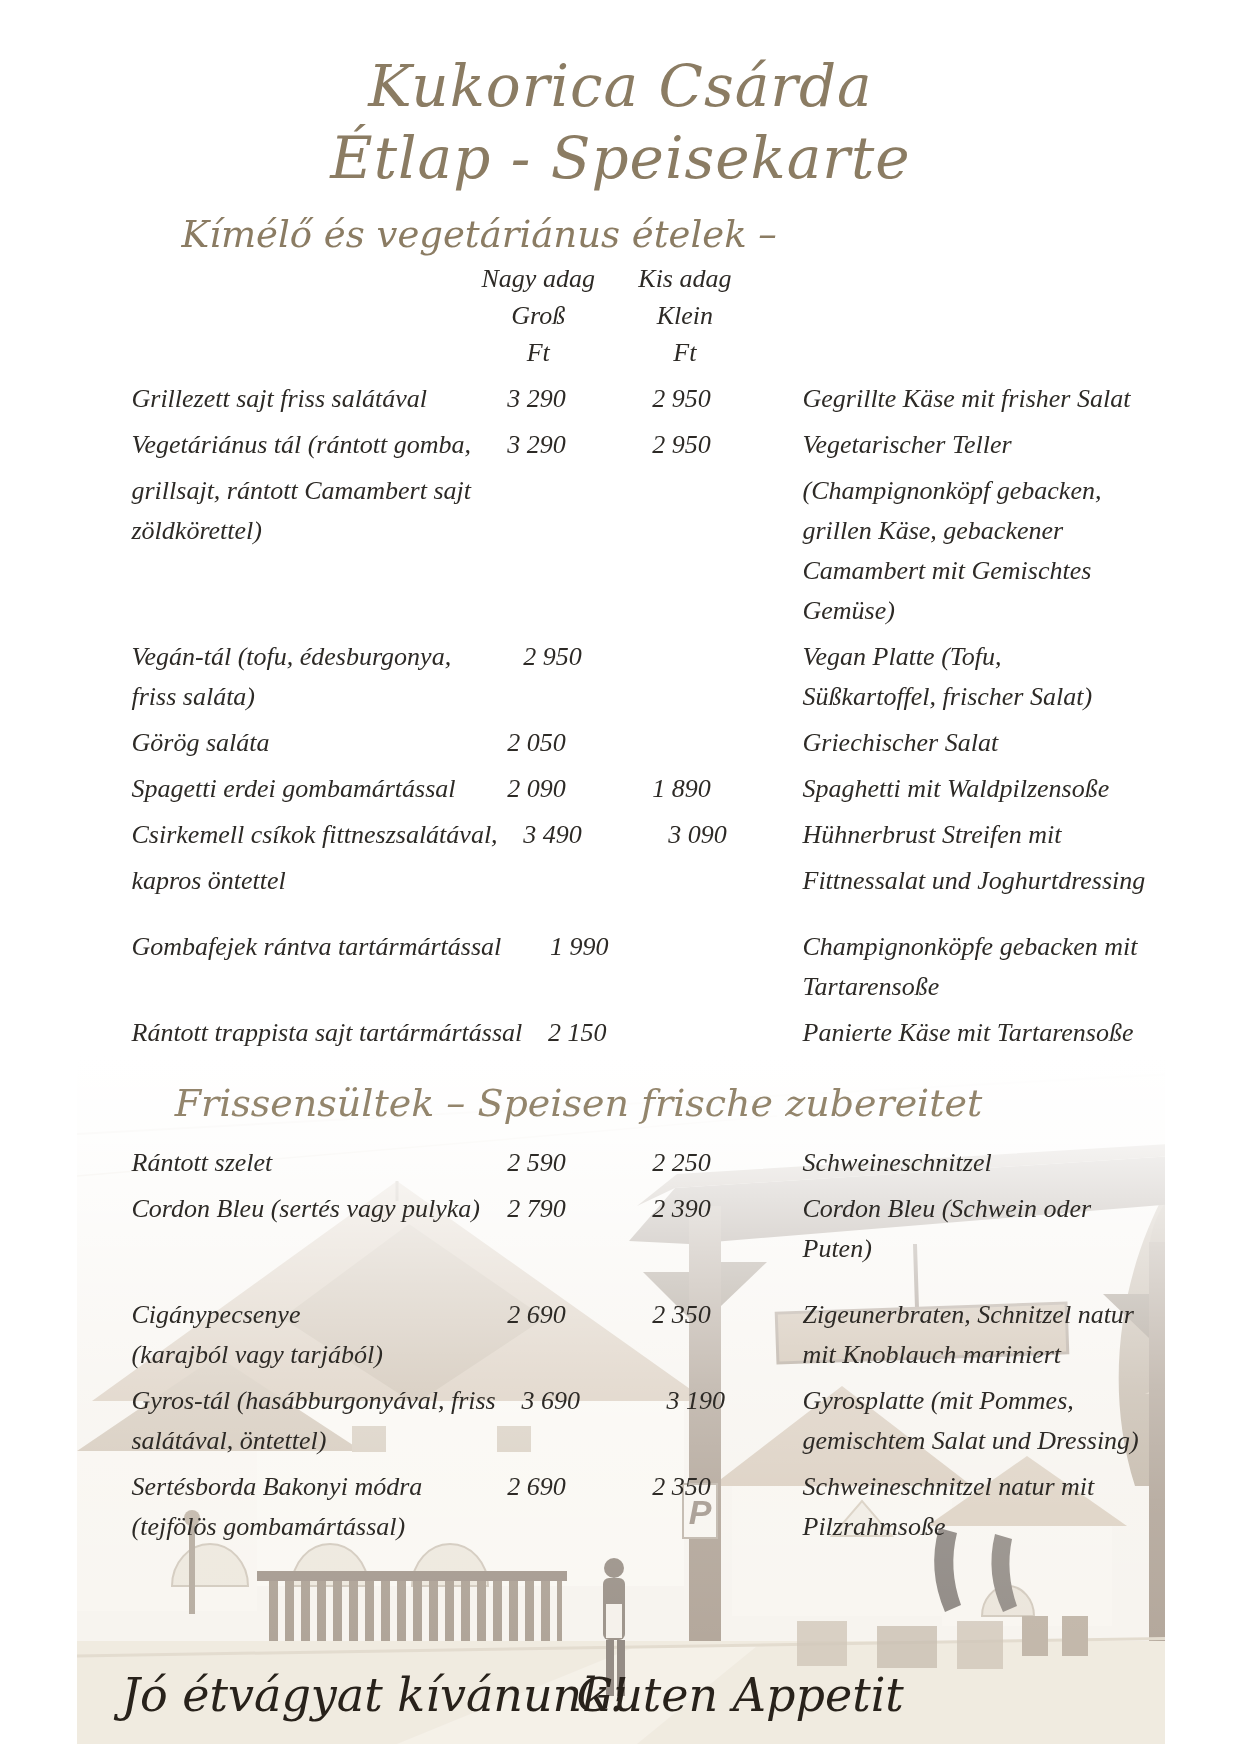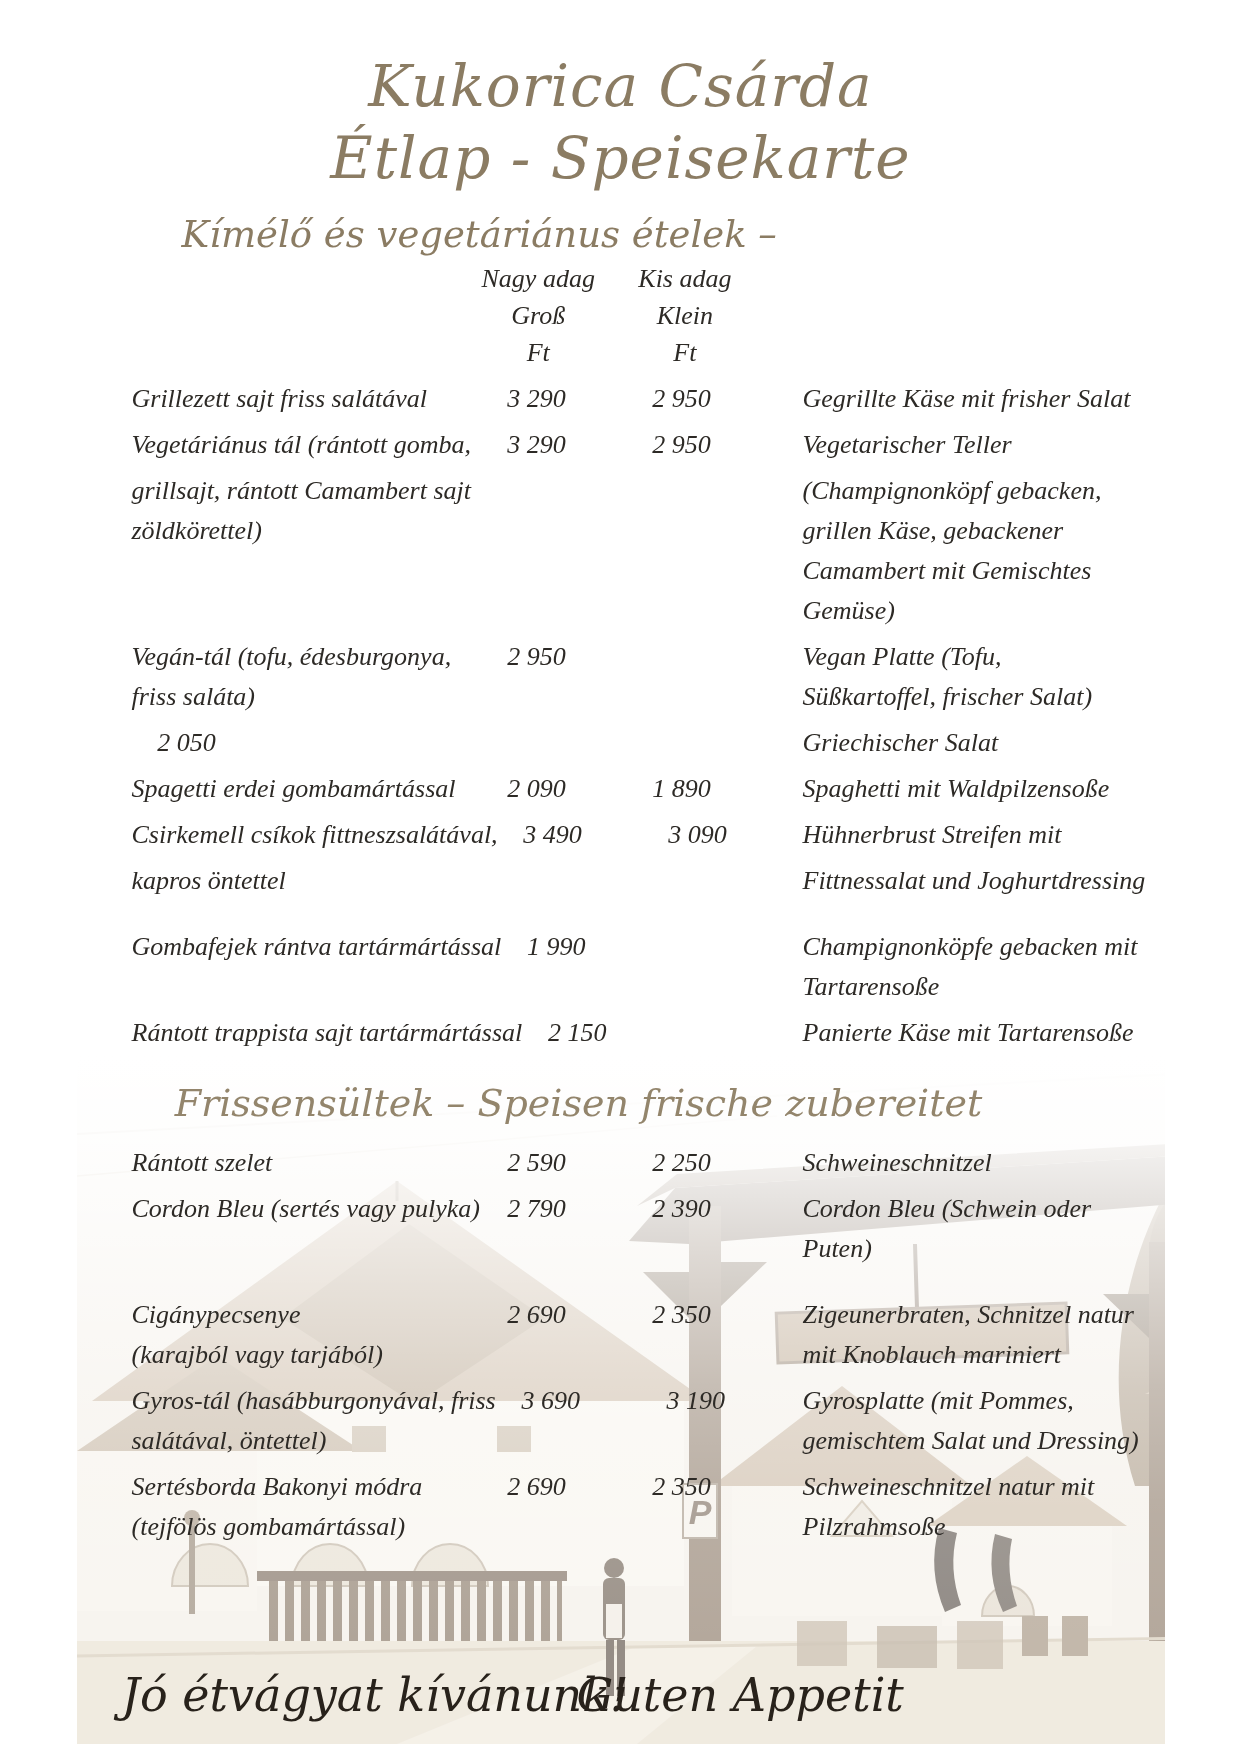--- a/index.html
+++ b/index.html
@@ -187,29 +187,30 @@
           <div class="menu-row" style="min-height: 160px;">
             <div class="cell cell-hu">grillsajt, rántott Camambert sajt
 zöldkörettel)</div>
             <div class="cell cell-price-large"></div>
             <div class="cell cell-price-small"></div>
             <div class="cell cell-de">(Champignonköpf gebacken,
 grillen Käse, gebackener
 Camambert mit Gemischtes
 Gemüse)</div>
           </div>
-          <div class="menu-row" style="min-height: 80px;">
+          <div class="menu-row" style="min-height: 80px; gap: 16px;">
             <div class="cell cell-hu">Vegán-tál (tofu, édesburgonya,
 friss saláta)</div>
             <div class="cell cell-price-large">2 950</div>
             <div class="cell cell-price-small"></div>
             <div class="cell cell-de">Vegan Platte (Tofu,
 Süßkartoffel, frischer Salat)</div>
           </div>
           <div class="menu-row" style="min-height: 40px;">
+            <div class="cell cell-hu">Görög saláta</div>
             <div class="cell cell-price-large">2 050</div>
             <div class="cell cell-price-small"></div>
             <div class="cell cell-de">Griechischer Salat</div>
           </div>
           <div class="menu-row" style="min-height: 40px;">
             <div class="cell cell-hu">Spagetti erdei gombamártással</div>
             <div class="cell cell-price-large">2 090</div>
             <div class="cell cell-price-small">1 890</div>
             <div class="cell cell-de">Spaghetti mit Waldpilzensoße</div>
           </div>
@@ -218,21 +219,21 @@
             <div class="cell cell-price-large">3 490</div>
             <div class="cell cell-price-small">3 090</div>
             <div class="cell cell-de">Hühnerbrust Streifen mit</div>
           </div>
           <div class="menu-row" style="min-height: 40px;">
             <div class="cell cell-hu">kapros öntettel</div>
             <div class="cell cell-price-large"></div>
             <div class="cell cell-price-small"></div>
             <div class="cell cell-de">Fittnessalat und Joghurtdressing</div>
           </div>
-          <div class="menu-row gap-before" style="min-height: 80px;">
+          <div class="menu-row gap-before" style="min-height: 80px; gap: 23px;">
             <div class="cell cell-hu">Gombafejek rántva tartármártással</div>
             <div class="cell cell-price-large">1 990</div>
             <div class="cell cell-price-small"></div>
             <div class="cell cell-de">Champignonköpfe gebacken mit
 Tartarensoße</div>
           </div>
           <div class="menu-row" style="min-height: 40px;">
             <div class="cell cell-hu">Rántott trappista sajt tartármártással</div>
             <div class="cell cell-price-large">2 150</div>
             <div class="cell cell-price-small"></div>

